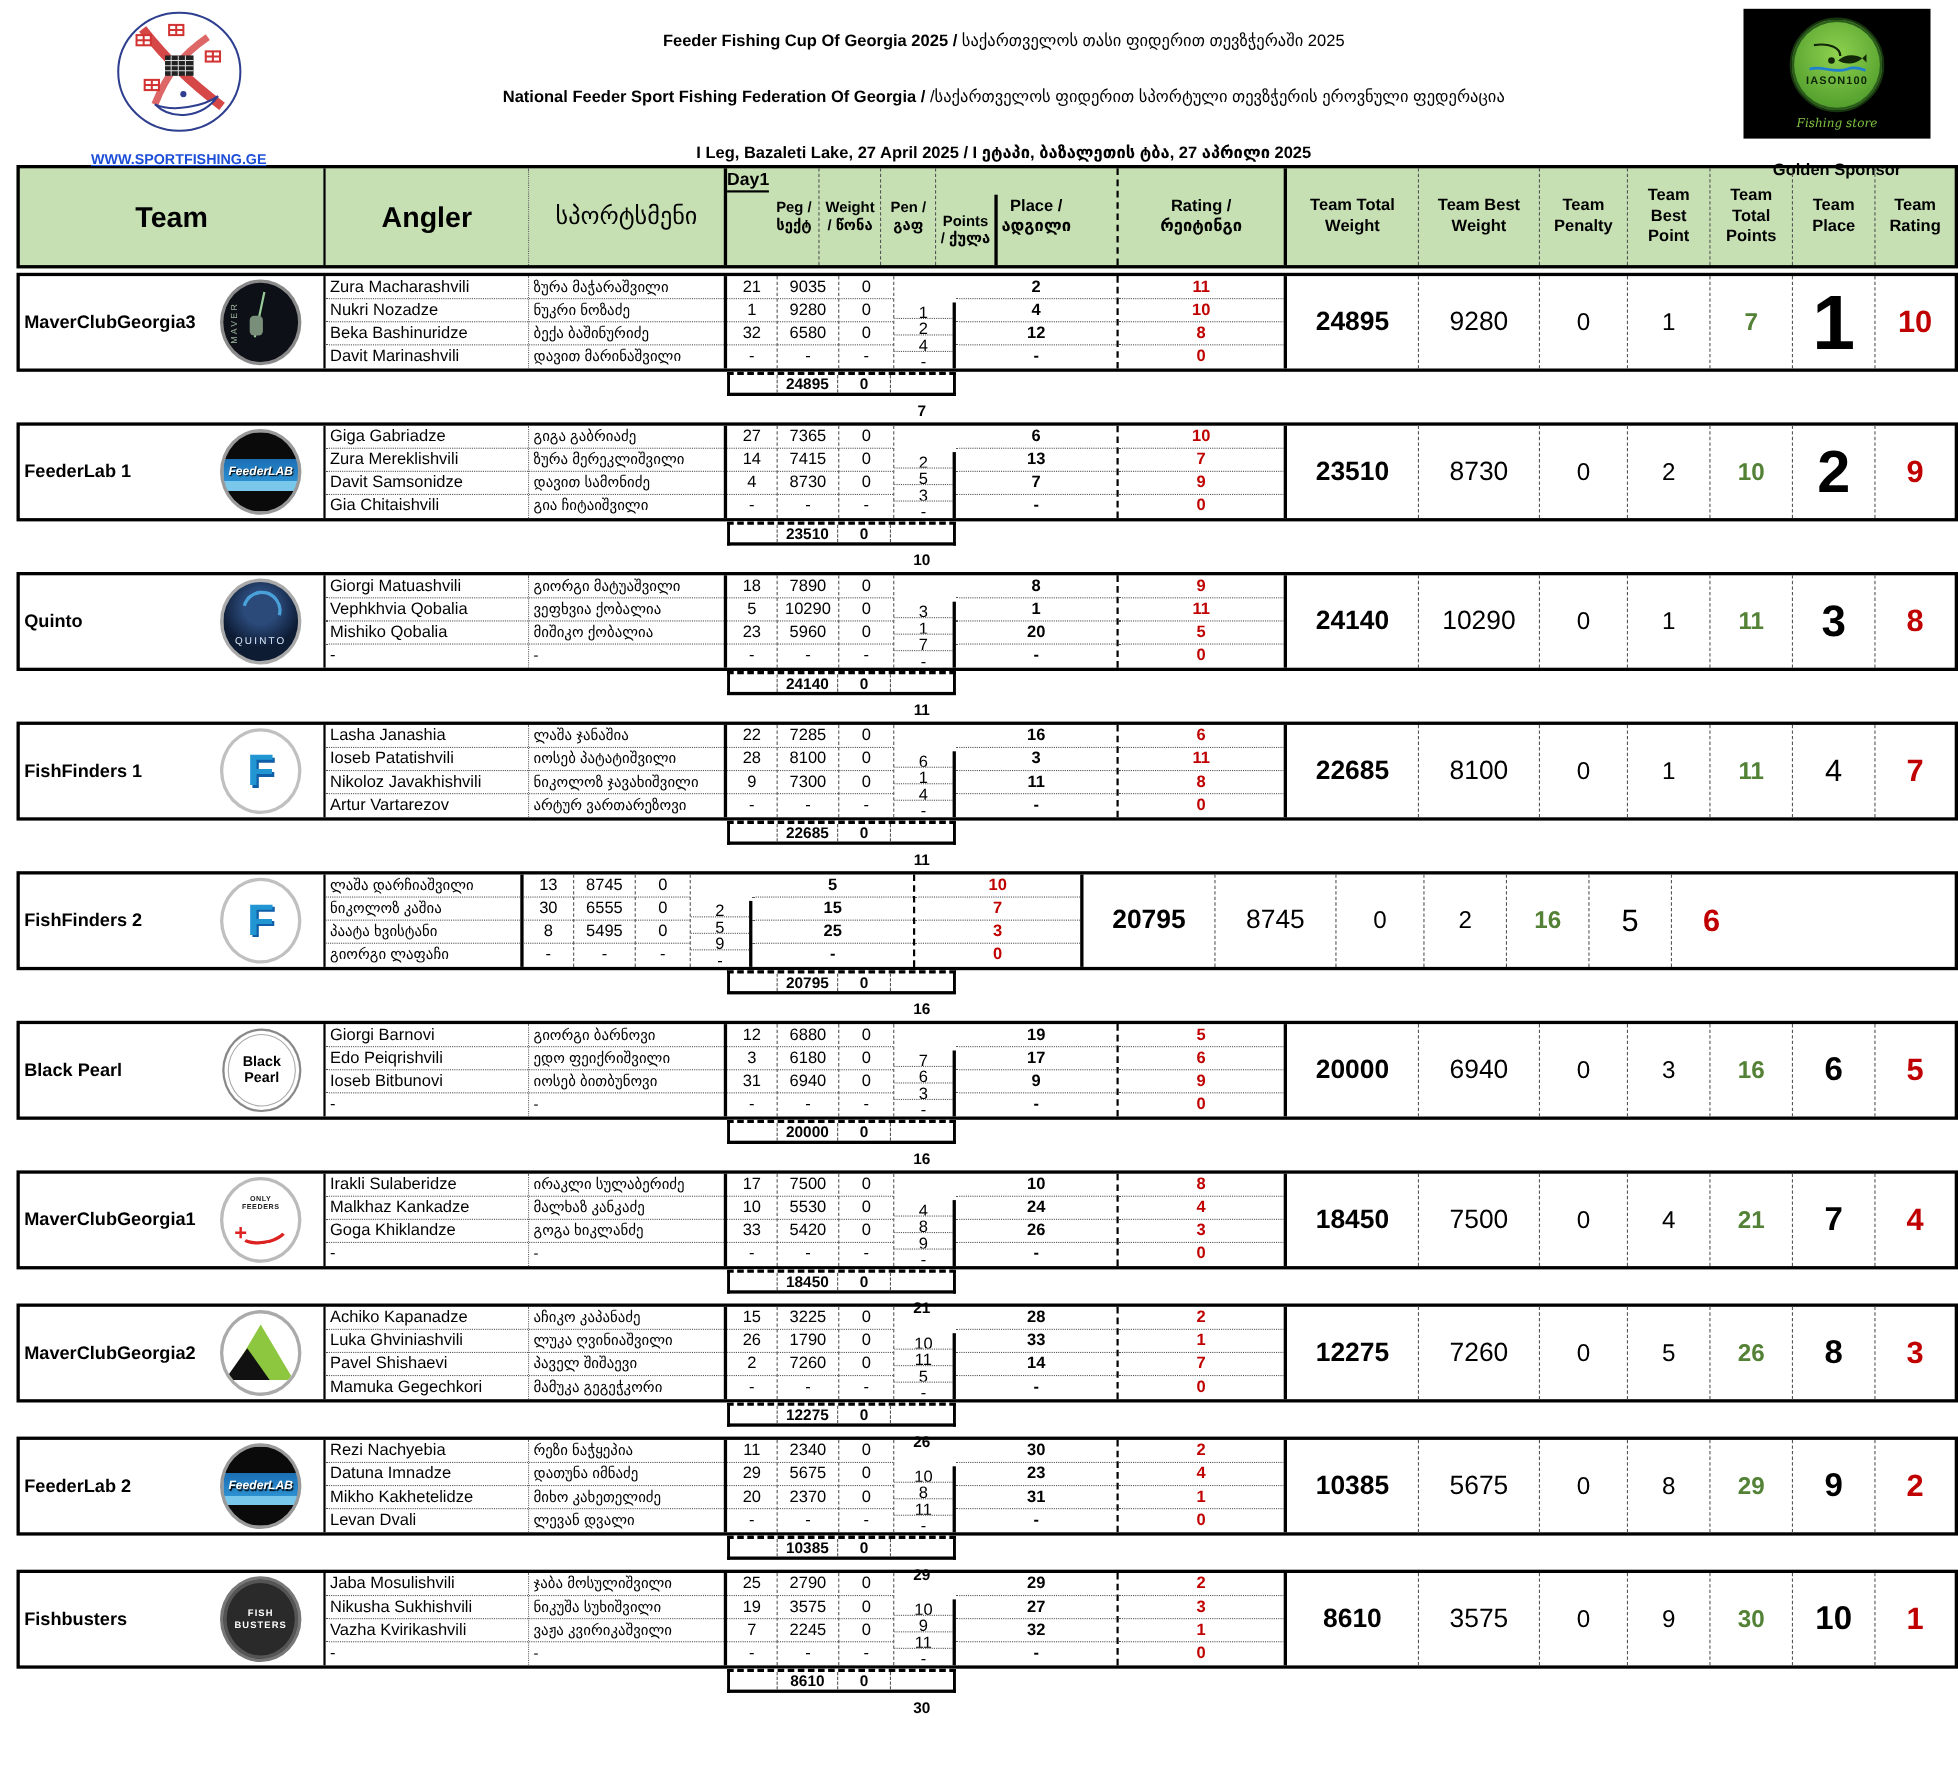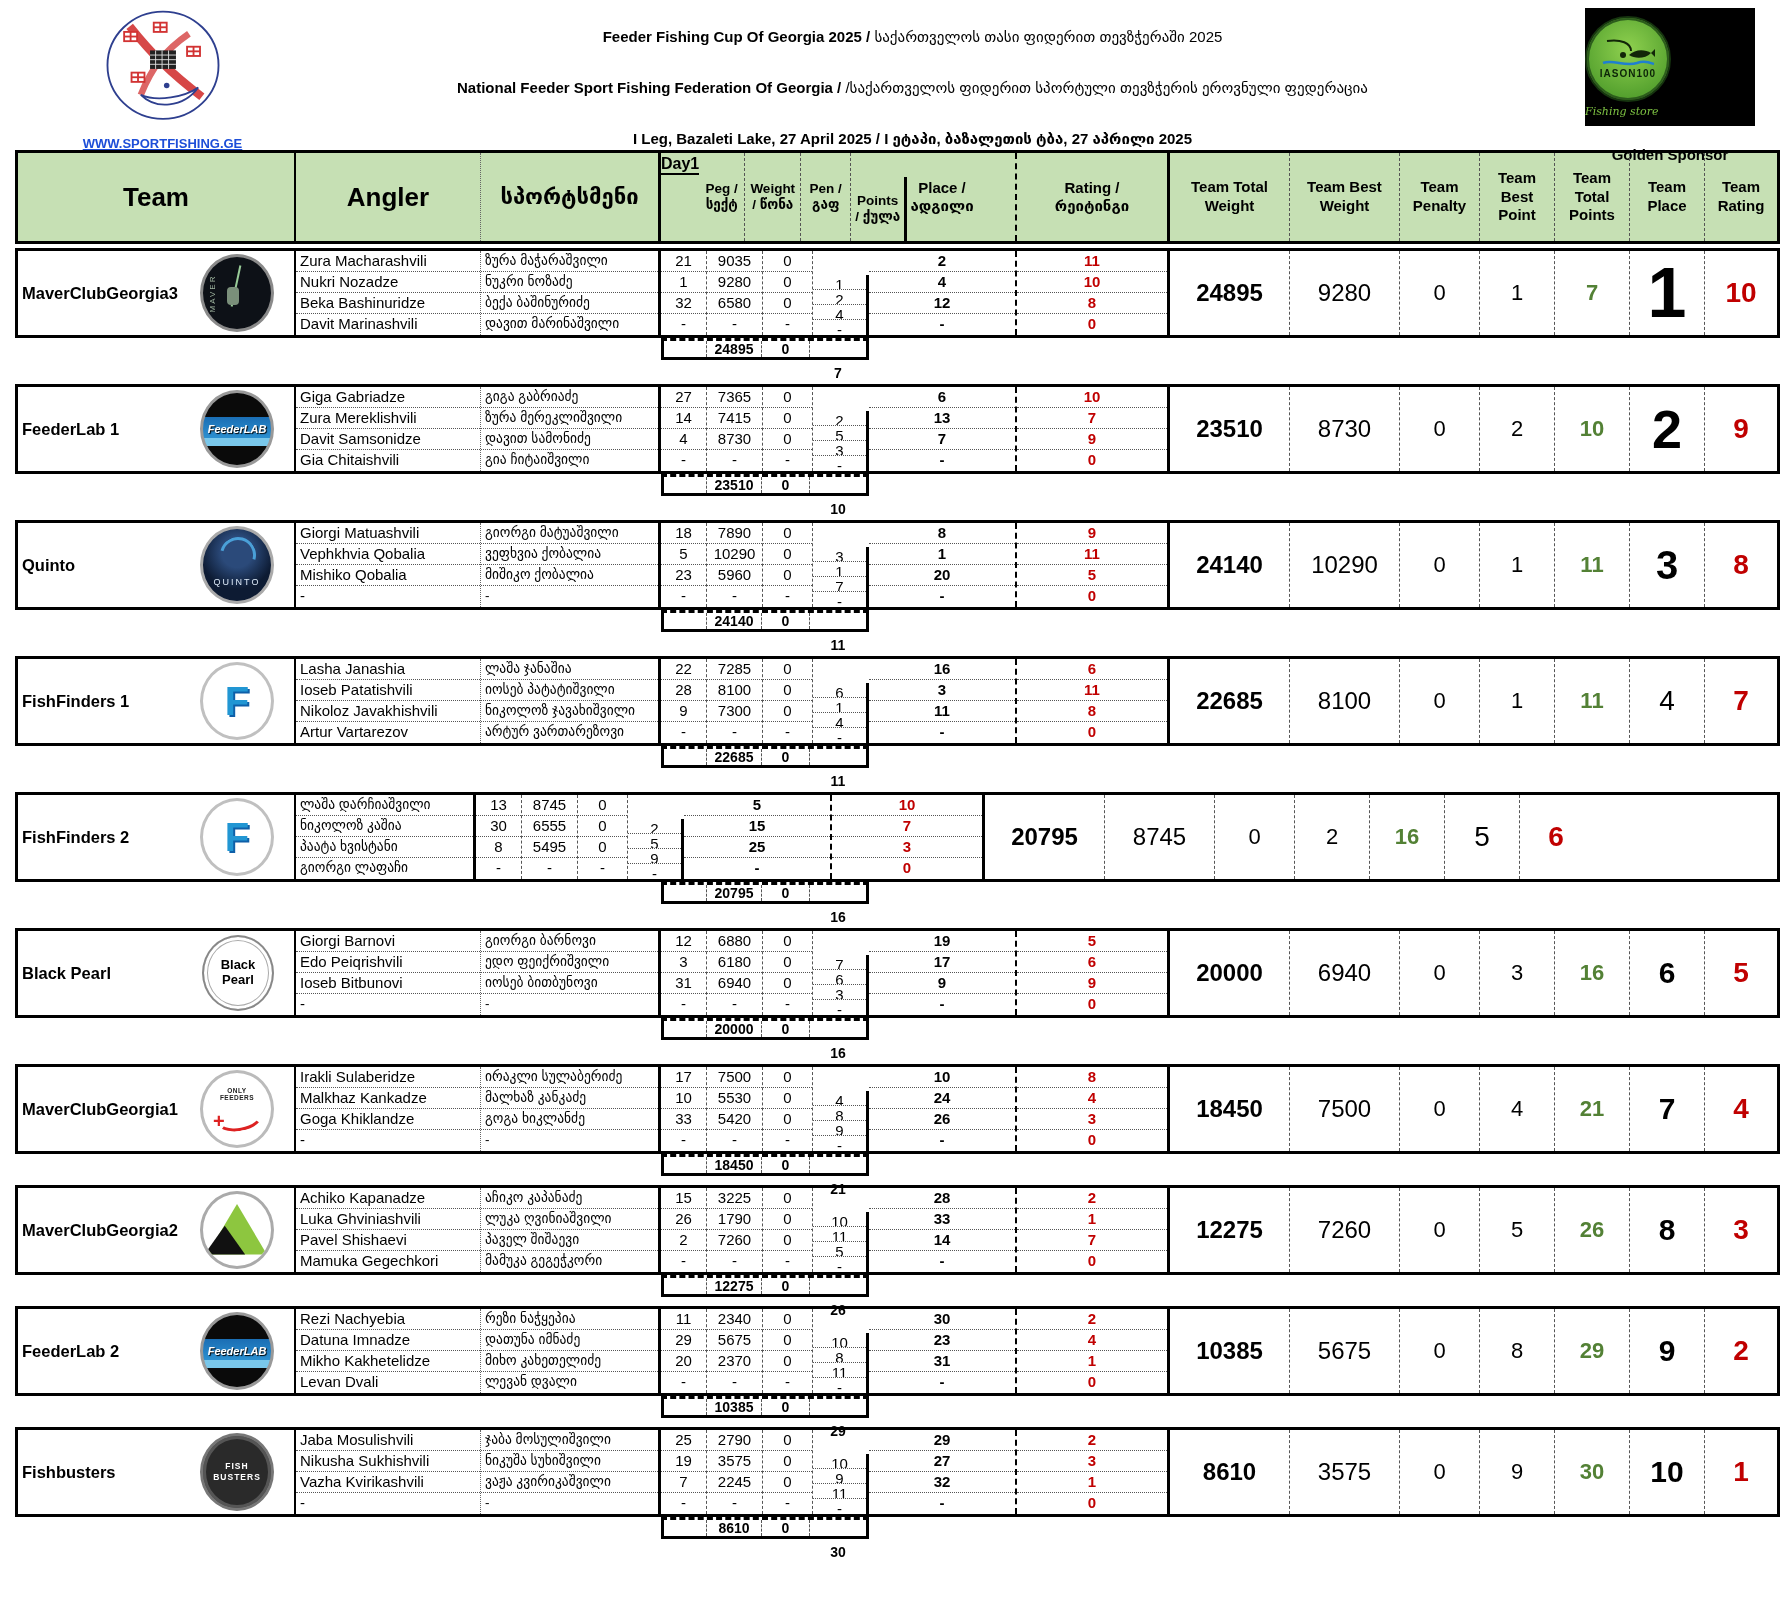--- a/index.html
+++ b/index.html
@@ -7,21 +7,21 @@
   .b{font-weight:bold;}
   .red{color:#c00000;}
 
   
   .page-header{display:flex;height:150px;padding:6px 10px 0 70px;box-sizing:border-box;}
   .fed-wrap{width:185px;text-align:center;}
   .site-link{display:inline-block;margin-top:2px;font-size:13px;font-weight:bold;color:#1d4ed8;text-decoration:underline;}
   .titles{flex:1;display:flex;flex-direction:column;justify-content:space-between;text-align:center;padding:22px 0 2px 0;}
   .title-line{font-size:15px;}
   .sponsor-wrap{width:200px;text-align:center;}
-  .sponsor-box{width:170px;height:118px;background:#000;margin:2px auto 0 auto;display:flex;flex-direction:column;align-items:flex-start;justify-content:center;}
+  .sponsor-box{width:170px;height:118px;background:#000;margin:2px auto 0 auto;display:flex;flex-direction:column;align-items:center;justify-content:center;}
   .sponsor-circle{width:82px;height:82px;border-radius:50%;background:radial-gradient(circle at 50% 38%,#8fd14f,#56a22f 72%,#3e7d22);border:2px solid #16350f;box-shadow:0 0 0 2px #2c5c1c inset;display:flex;flex-direction:column;align-items:center;justify-content:center;}
   .sponsor-name{font-size:10px;font-weight:bold;color:#0c2408;letter-spacing:1px;margin-top:1px;}
   .sponsor-sub{color:#7dc242;font-style:italic;font-size:11px;font-family:"DejaVu Serif",serif;margin-top:3px;}
   .golden{font-size:15px;margin-top:20px;}
 
   
   .table-wrap{padding:0 10px 0 15px;}
   .cellw{box-sizing:border-box;}
   .w-team{width:278px;border-right:2px solid #000;}
   .w-angler{width:185px;border-right:1px dotted #666;}
@@ -36,21 +36,21 @@
   .w-bw{width:110px;border-right:1px dashed #555;}
   .w-tpen{width:80px;border-right:1px dashed #555;}
   .w-tbp{width:75px;border-right:1px dashed #555;}
   .w-ttp{width:75px;border-right:1px dashed #555;}
   .w-tpl{width:75px;border-right:1px dashed #555;}
   .w-tr{width:72px;border-right:none;}
 
   .table-header{display:flex;height:88px;border:3px solid #000;background:#c6e0b4;box-sizing:content-box;width:1759px;margin-bottom:4px;}
   .hc{display:flex;flex-direction:column;align-items:center;justify-content:center;text-align:center;}
   .th-big{font-size:26px;font-weight:bold;}
-  .th-ka{font-size:22px;font-weight:bold;}
+  .th-ka{font-size:22px;}
   .w-day1{width:208px;display:flex;flex-direction:row;border-right:0;}
   .day1-label{height:22px;line-height:22px;text-align:center;font-weight:bold;font-size:16px;border-bottom:2px solid #000;box-sizing:border-box;}
   .day1-sub{display:flex;flex:1;}
   .hc2 span{display:block;line-height:1.2;}
   .hc2{font-size:13.5px;font-weight:bold;}
   .th-sum{font-size:15px;font-weight:bold;line-height:1.25;padding:0 2px;}
 
   
   .team-block{margin-bottom:24px;}
   #blocks .team-block:nth-child(n+7){margin-bottom:9px;}

